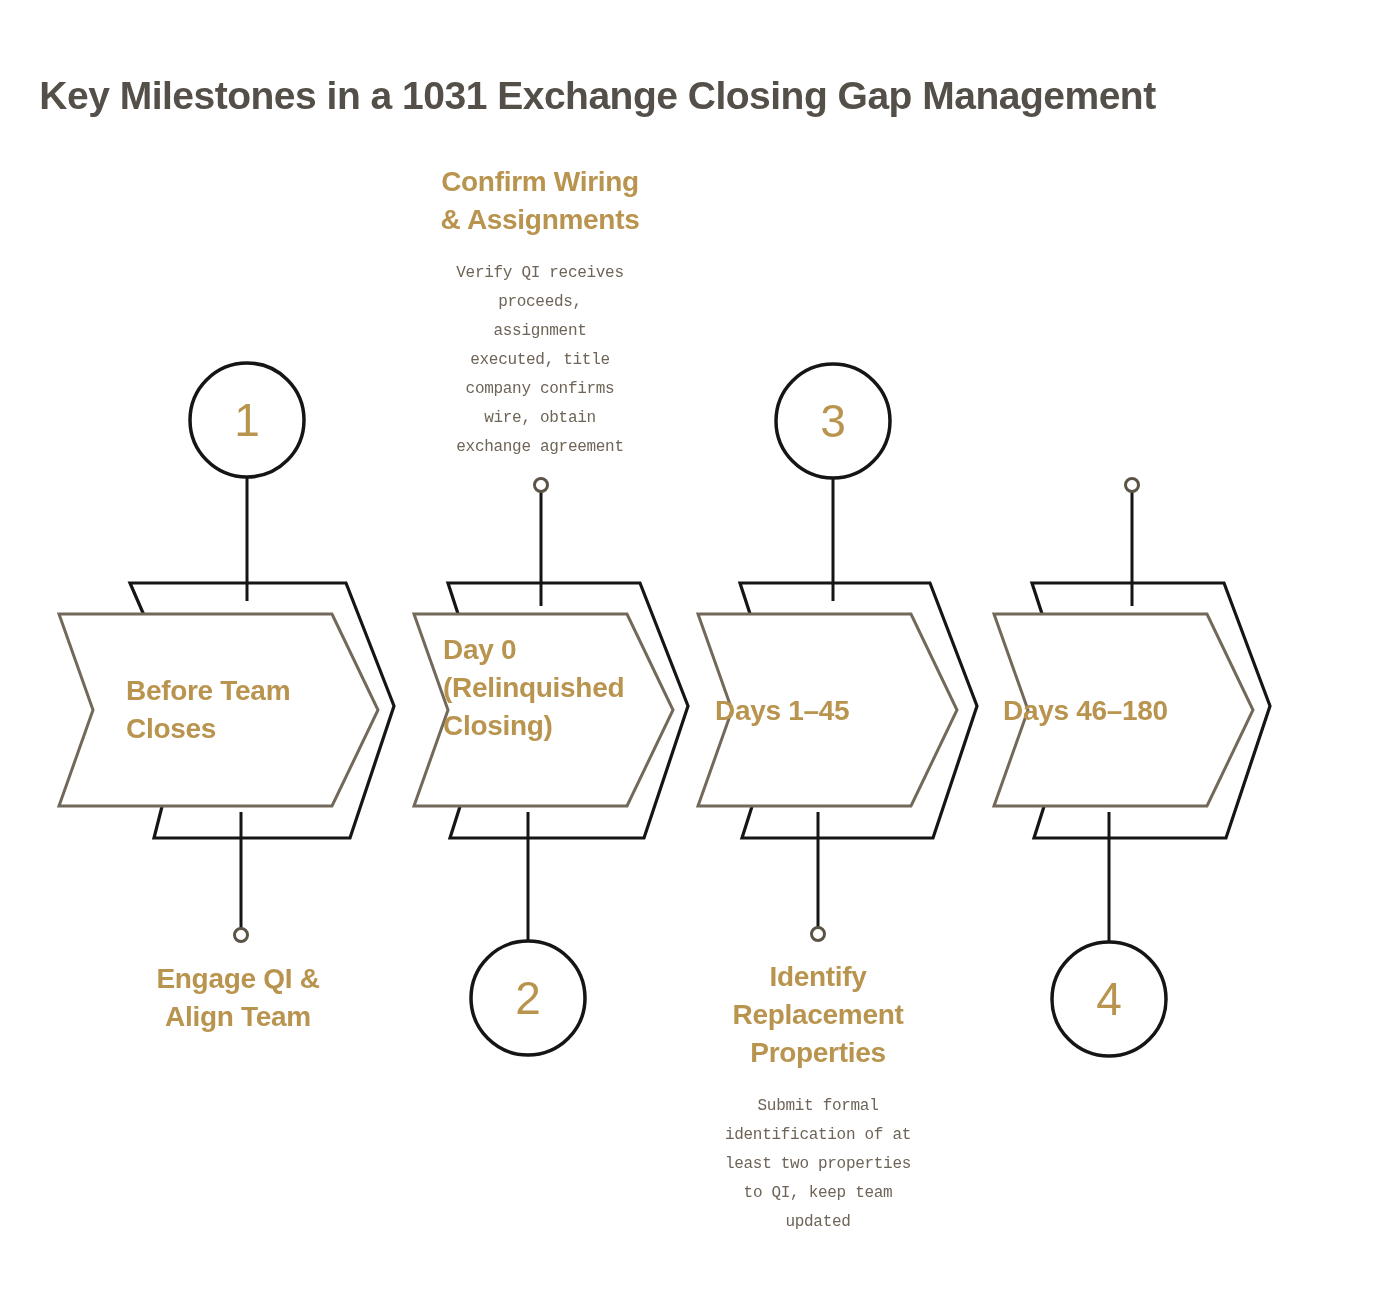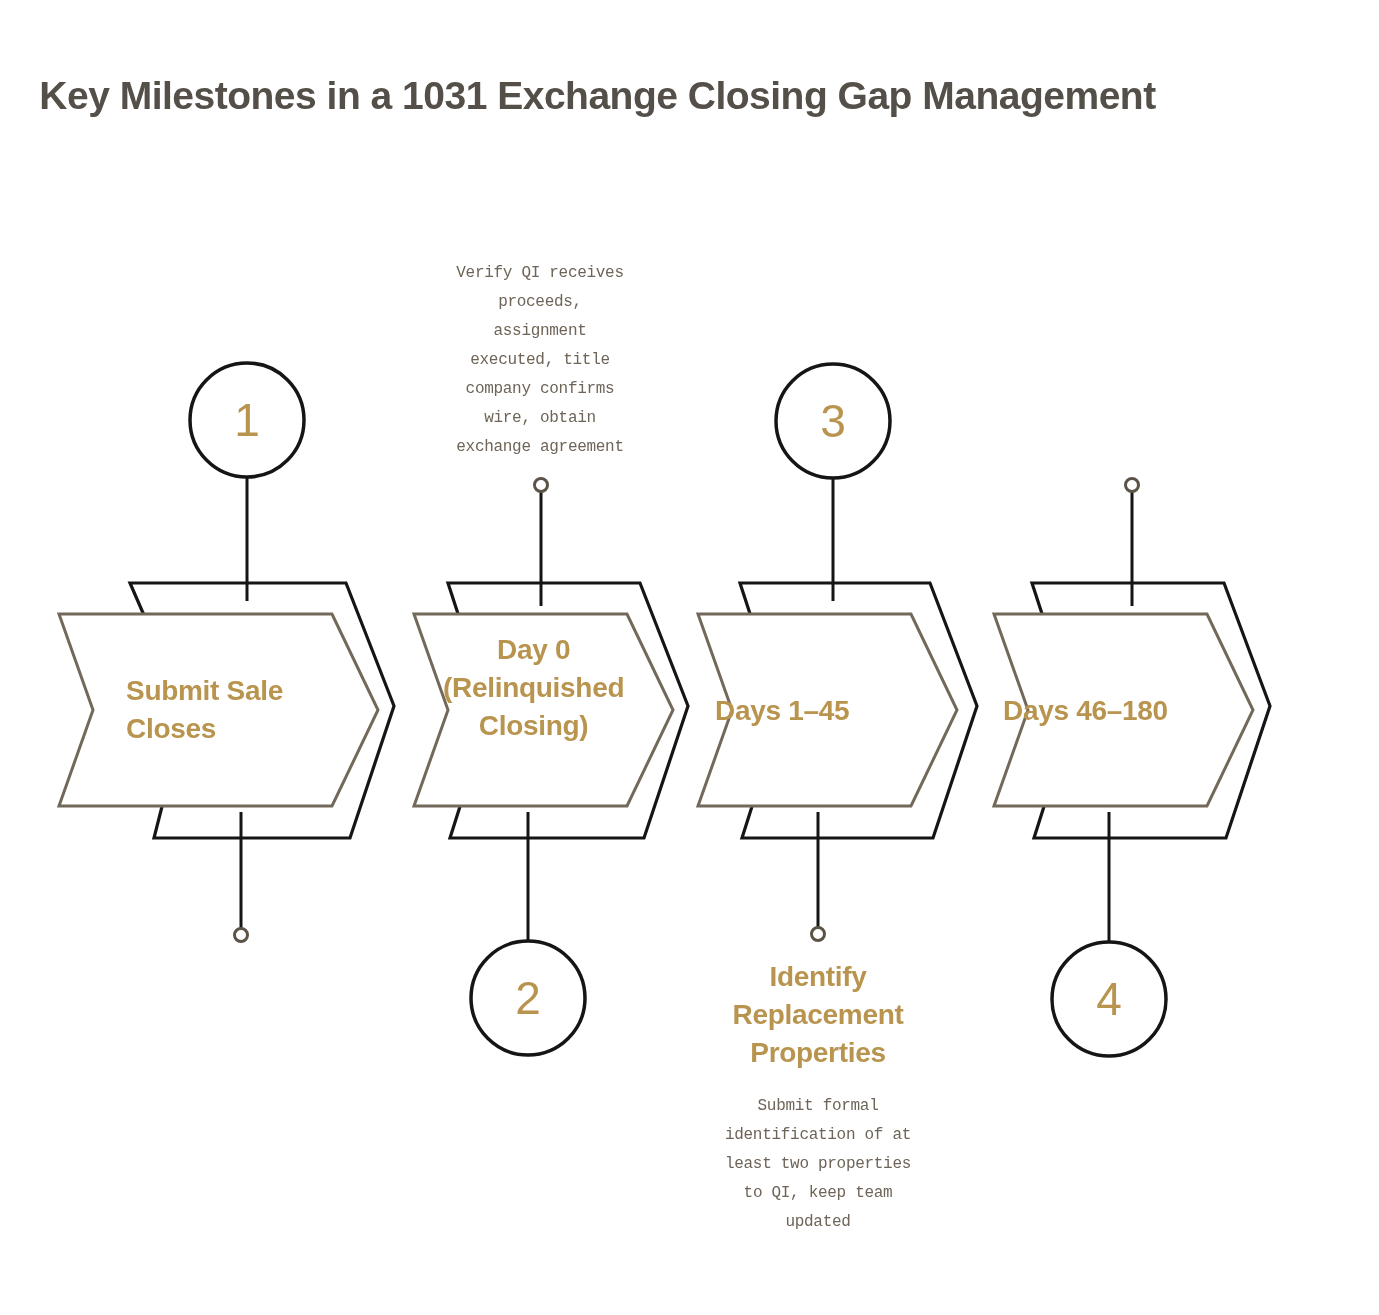--- a/index.html
+++ b/index.html
@@ -103,37 +103,41 @@
     <circle class="node-dot" cx="541" cy="485" r="6.5"></circle>
     <circle class="node-dot" cx="818" cy="934" r="6.5"></circle>
     <circle class="node-dot" cx="1132" cy="485" r="6.5"></circle>
   </svg>
 
   <div class="num" style="left:207px;top:394px;">1</div>
   <div class="num" style="left:488px;top:972px;">2</div>
   <div class="num" style="left:793px;top:395px;">3</div>
   <div class="num" style="left:1069px;top:973px;">4</div>
 
-  <div class="chev-label" style="left:126px;top:672px;">Submit Sale
+  <div class="chev-label" style="left:126px;top:672px;">Before Team
 Closes</div>
-  <div class="chev-label" style="left:443px;top:631px;text-align:center;">Day 0
+  <div class="chev-label" style="left:443px;top:631px;">Day 0
 (Relinquished
 Closing)</div>
   <div class="chev-label" style="left:715px;top:692px;">Days 1–45</div>
   <div class="chev-label" style="left:1003px;top:692px;">Days 46–180</div>
 
+  <div class="callout-heading" style="left:390px;top:163px;">Confirm Wiring
+&amp; Assignments</div>
   <div class="callout-body" style="left:410px;top:259px;width:260px;">Verify QI receives
 proceeds,
 assignment
 executed, title
 company confirms
 wire, obtain
 exchange agreement</div>
 
 
+  <div class="callout-heading" style="left:88px;top:960px;">Engage QI &amp;
+Align Team</div>
 
   <div class="callout-heading" style="left:668px;top:958px;">Identify
 Replacement
 Properties</div>
   <div class="callout-body" style="left:688px;top:1092px;width:260px;">Submit formal
 identification of at
 least two properties
 to QI, keep team
 updated</div>
 

